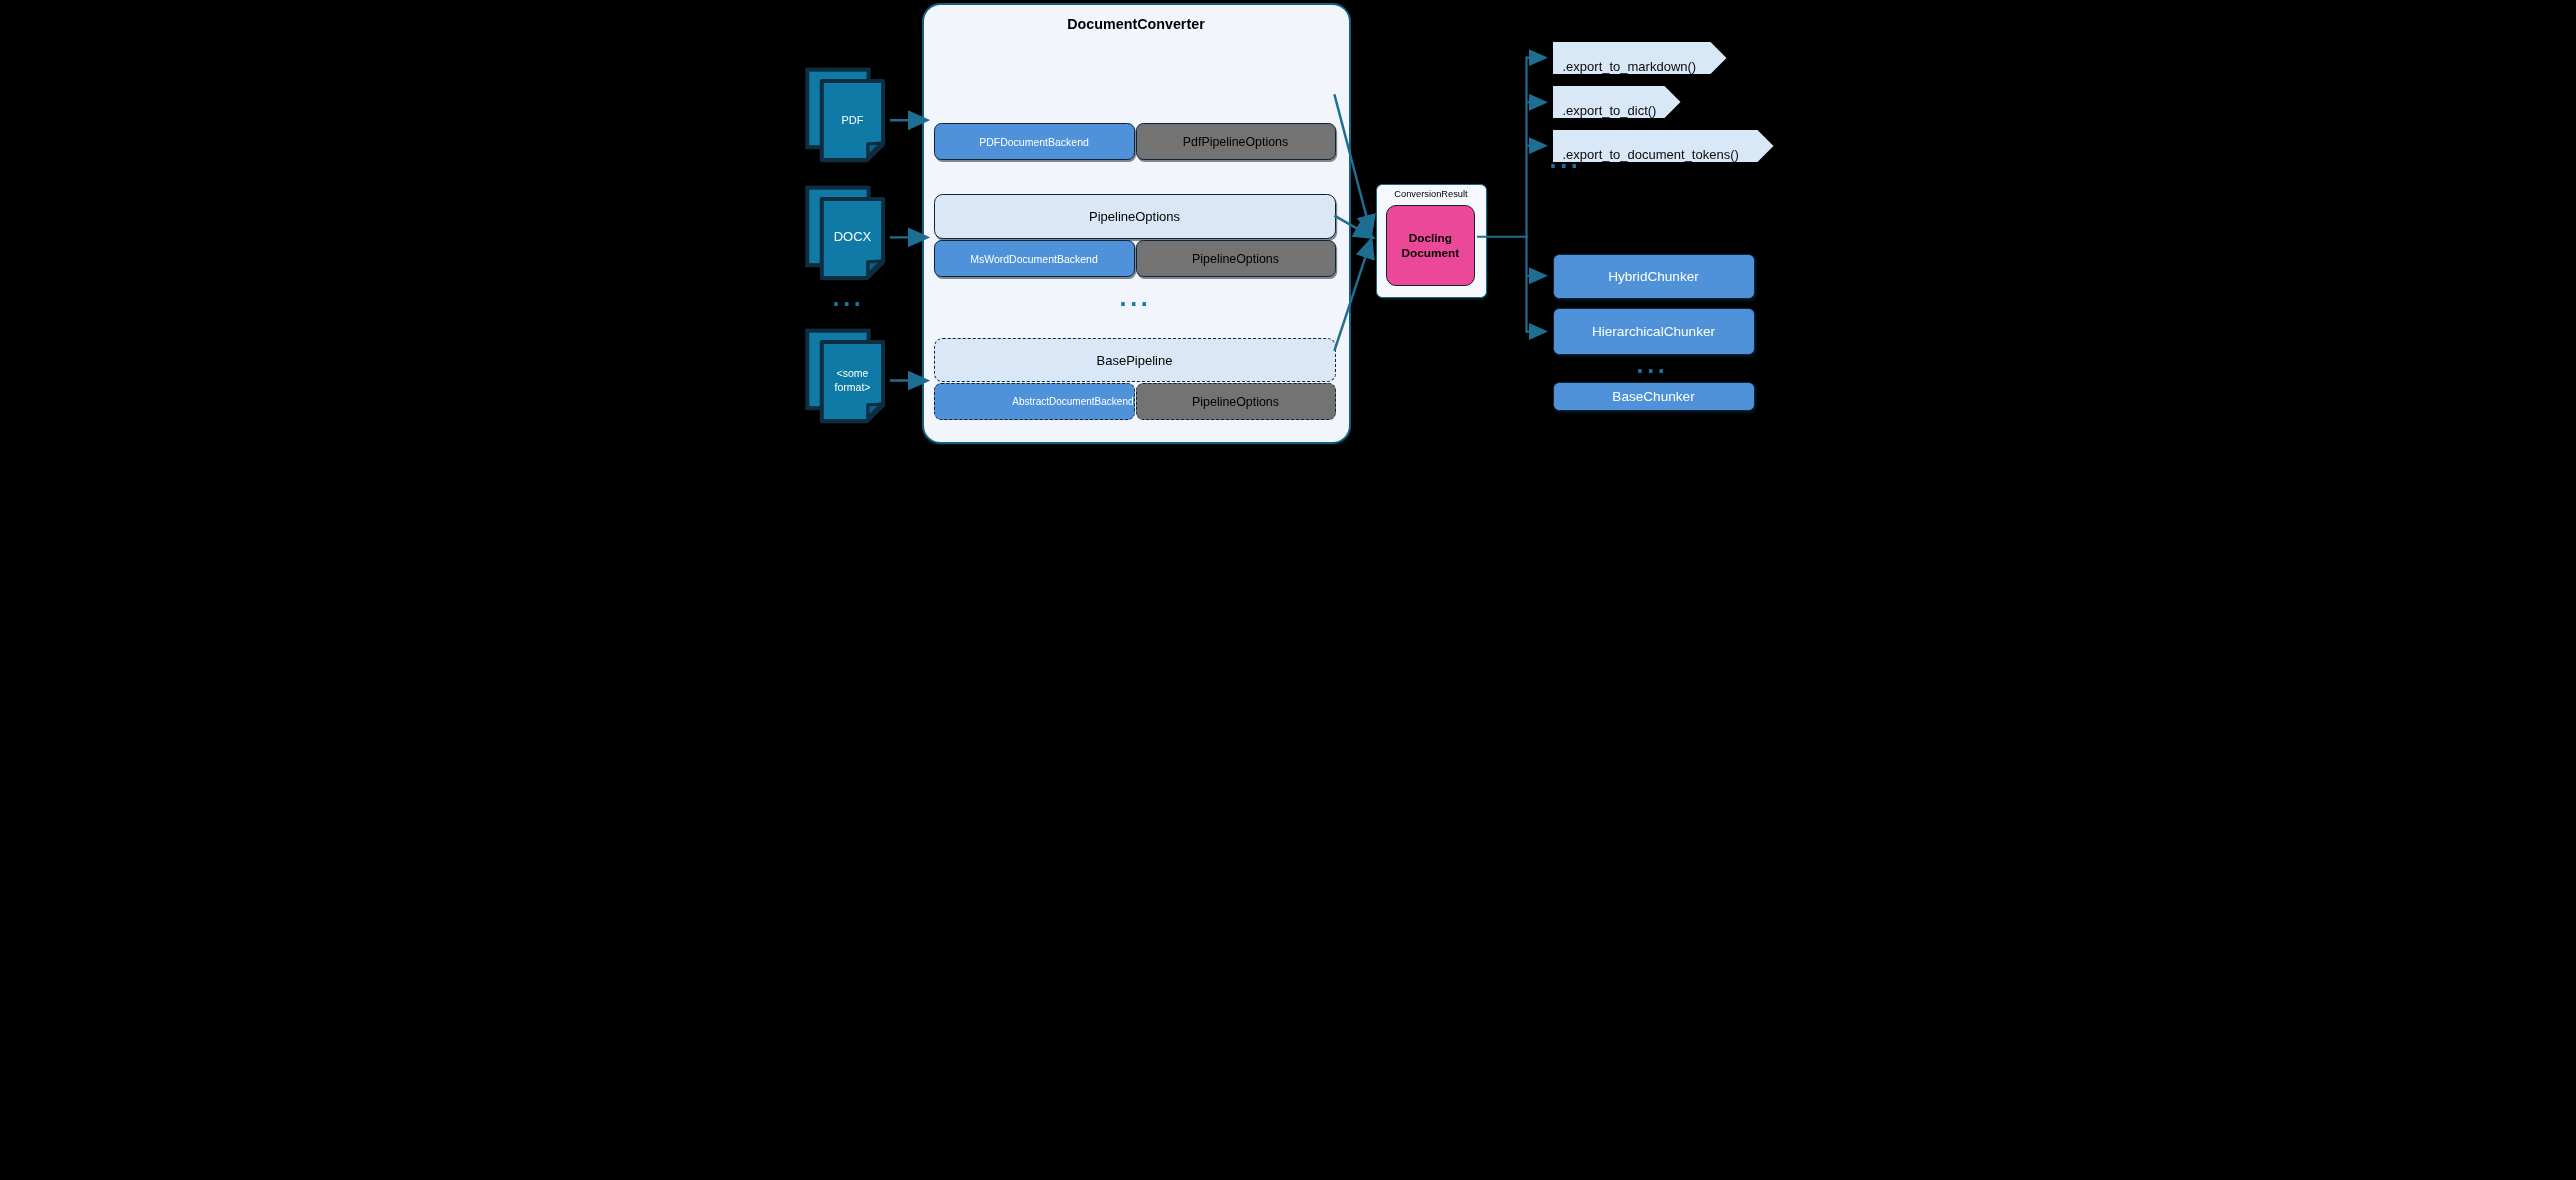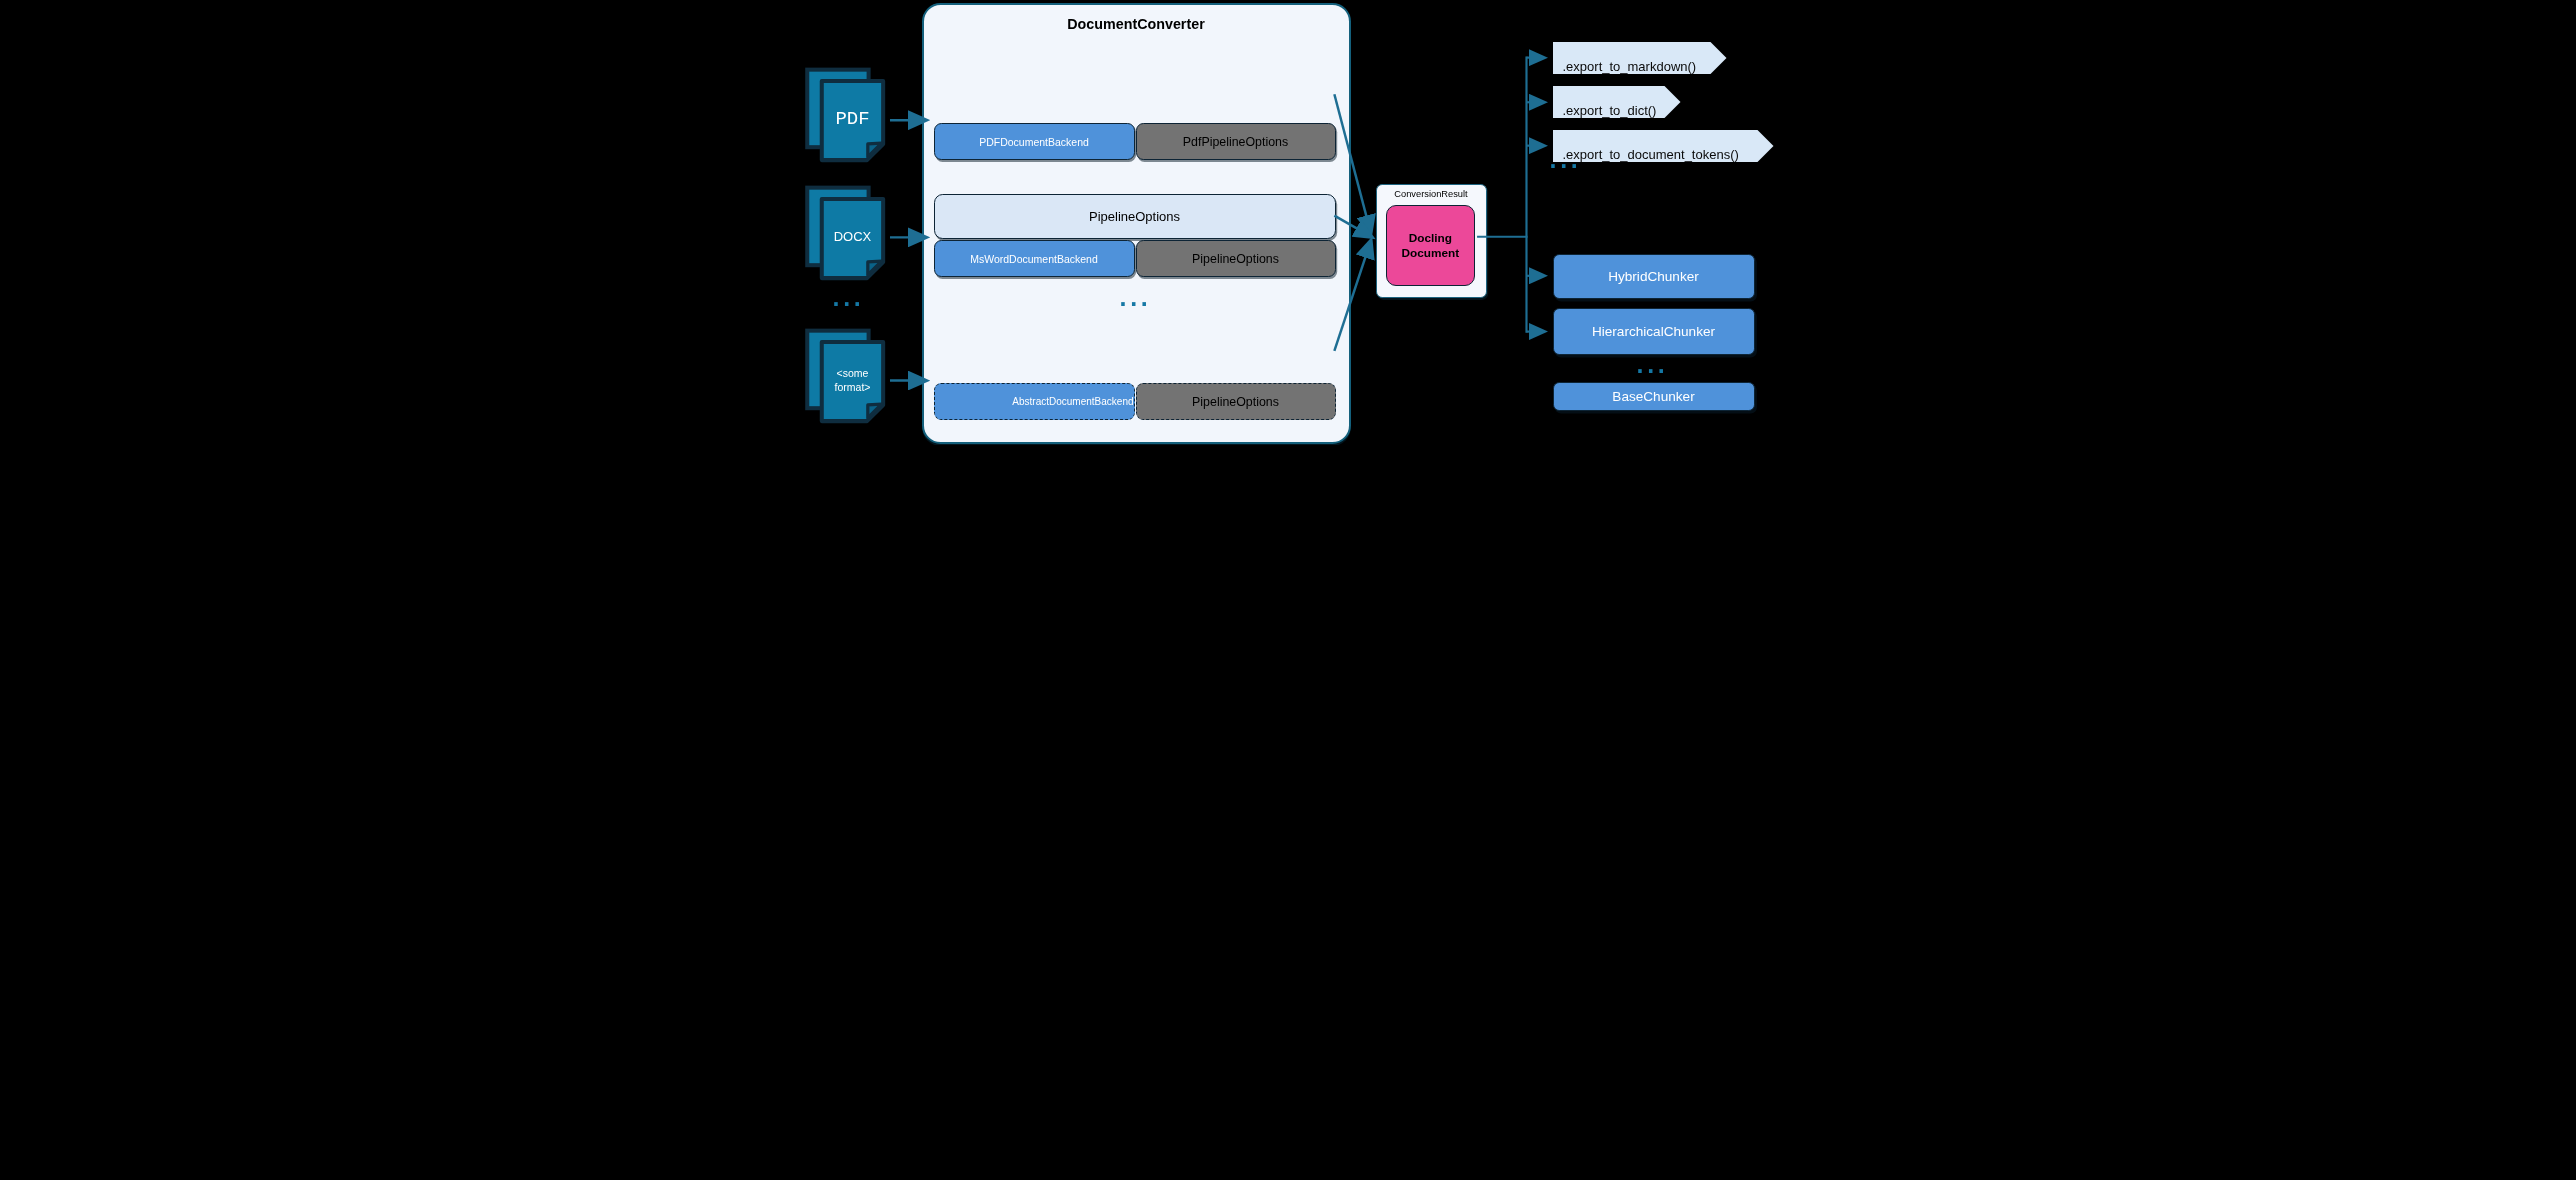--- a/index.html
+++ b/index.html
@@ -81,34 +81,37 @@
   </div>
   <div class="be-box" style="left:132px;top:240px;width:201px;height:37px;">
     <span>MsWordDocumentBackend</span>
   </div>
   <div class="opt-box" style="left:334px;top:240px;width:200px;height:37px;">
     <span>PipelineOptions</span>
   </div>
 
   <div class="dots centered" style="left:334px;top:285px;">...</div>
 
+  <div class="pl-box dashed" style="left:132px;top:338px;width:402px;height:44px;">
+    <span>BasePipeline</span>
+  </div>
   <div class="be-box dashed" style="left:132px;top:383px;width:201px;height:37px;font-size:10px;justify-content:flex-end;">
     <span>AbstractDocumentBackend</span>
   </div>
   <div class="opt-box dashed" style="left:334px;top:383px;width:200px;height:37px;">
     <span>PipelineOptions</span>
   </div>
 
   <div class="doc-stack" style="left:2.5px;top:66px;">
     <svg width="84" height="101" viewBox="0 0 104 124">
       <rect x="4" y="4" width="76" height="96" fill="#0e7aa5" stroke="#0f2d3f" stroke-width="5"></rect>
       <path d="M22 18 H98 V96 L78 116 H22 Z" fill="#0e7aa5" stroke="#0f2d3f" stroke-width="5" stroke-linejoin="round"></path>
       <path d="M96 95 L79 112 L79 96 Z" fill="#0a6288" stroke="#0f2d3f" stroke-width="4" stroke-linejoin="round"></path>
     </svg>
-    <div class="doc-label" style="font-size:19px;font-family:Liberation Mono, monospace;">PDF</div>
+    <div class="doc-label" style="font-size:11px;">PDF</div>
   </div>
 
   <div class="doc-stack" style="left:2.5px;top:184px;">
     <svg width="84" height="101" viewBox="0 0 104 124">
       <rect x="4" y="4" width="76" height="96" fill="#0e7aa5" stroke="#0f2d3f" stroke-width="5"></rect>
       <path d="M22 18 H98 V96 L78 116 H22 Z" fill="#0e7aa5" stroke="#0f2d3f" stroke-width="5" stroke-linejoin="round"></path>
       <path d="M96 95 L79 112 L79 96 Z" fill="#0a6288" stroke="#0f2d3f" stroke-width="4" stroke-linejoin="round"></path>
     </svg>
     <div class="doc-label" style="font-size:13px;">DOCX</div>
   </div>

